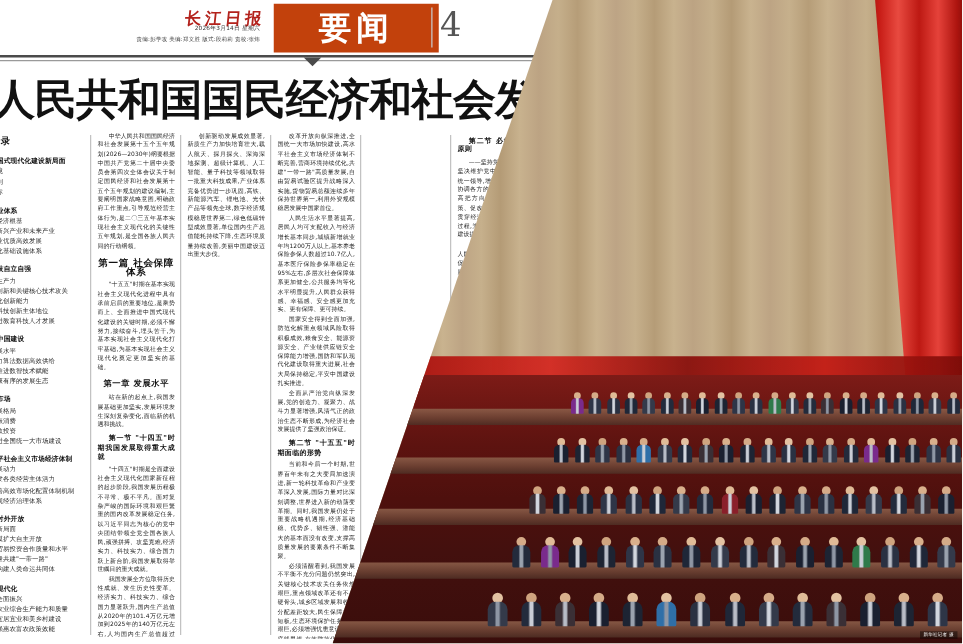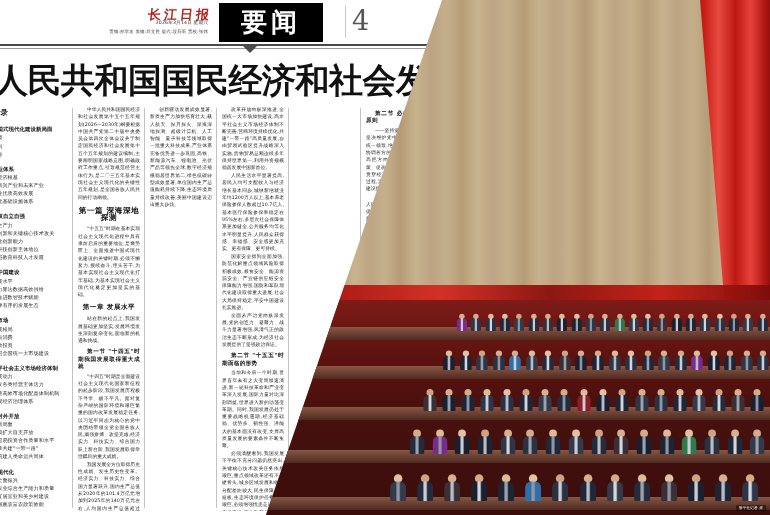--- a/index.html
+++ b/index.html
@@ -25,22 +25,22 @@
     position:absolute;left:0;top:20px;width:208px;
     text-align:right;font-size:4.6px;color:#333;letter-spacing:.2px;
     white-space:nowrap;
   }
   .credit-line{
     position:absolute;left:0;top:28.5px;width:208px;
     text-align:right;font-size:4.4px;color:#444;letter-spacing:.2px;
     white-space:nowrap;
   }
   .section-badge{
-    position:absolute;left:219px;top:3px;width:104px;height:39px;
-    background:#000000;color:#fff;
+    position:absolute;left:219px;top:3px;width:132px;height:39px;
+    background:#c2410c;color:#fff;
     display:flex;align-items:center;justify-content:center;
     font-family:"DejaVu Serif","Liberation Serif",serif;
     font-weight:bold;font-size:26px;letter-spacing:4px;
   }
   .badge-sep{position:absolute;left:345px;top:6px;width:1px;height:32px;background:#c9c9c9;}
   .page-num{
     position:absolute;left:352px;top:5px;
     font-family:"DejaVu Serif","Liberation Serif",serif;
     font-size:27px;color:#555;font-weight:normal;
   }
@@ -257,21 +257,21 @@
             <div class="toc-i">强强惠农富农政策效能</div>
           </div>
         </div>
     </div>
 
     <div class="col-rule" style="left:72px;height:400px;"></div>
 
     <div class="col" style="left:78px;width:62px;height:405px;">
       <div class="ctext" id="col1">
           <p>中华人民共和国国民经济和社会发展第十五个五年规划(2026—2030年)纲要根据中国共产党第二十届中央委员会第四次全体会议关于制定国民经济和社会发展第十五个五年规划的建议编制,主要阐明国家战略意图,明确政府工作重点,引导规范经营主体行为,是二〇三五年基本实现社会主义现代化的关键性五年规划,是全国各族人民共同的行动纲领。</p>
-          <div class="h-bu">第一篇 深海深地探测</div>
+          <div class="h-bu">第一篇 社会保障体系</div>
           <p>"十五五"时期在基本实现社会主义现代化进程中具有承前启后的重要地位,是乘势而上、全面推进中国式现代化建设的关键时期,必须不懈努力,接续奋斗,埋头苦干,为基本实现社会主义现代化打牢基础,为基本实现社会主义现代化奠定更加坚实的基础。</p>
           <div class="h-zhang">第一章 发展水平</div>
           <p>站在新的起点上,我国发展基础更加坚实,发展环境发生深刻复杂变化,面临新的机遇和挑战。</p>
           <div class="h-jie">第一节 "十四五"时期我国发展取得重大成就</div>
           <p>"十四五"时期是全面建设社会主义现代化国家新征程的起步阶段,我国发展历程极不寻常、极不平凡。面对复杂严峻的国际环境和艰巨繁重的国内改革发展稳定任务,以习近平同志为核心的党中央团结带领全党全国各族人民,顽强拼搏、攻坚克难,经济实力、科技实力、综合国力跃上新台阶,我国发展取得举世瞩目的重大成就。</p>
           <p>我国发展全方位取得历史性成就、发生历史性变革。经济实力、科技实力、综合国力显著跃升,国内生产总值从2020年的101.4万亿元增加到2025年的140万亿元左右,人均国内生产总值超过1.3万美元,对世界经济增长贡献率保持在30%左右,制造业增加值占全球比重近30%,粮食产量连续多年稳定在1.3万亿斤以上,建成世界上规模最大的教育体系、社会保障体系、医疗卫生体系,脱贫攻坚成果巩固拓展,乡村全面振兴扎实推进。</p>
         </div>
     </div>
     <div class="col-rule" style="left:144px;height:400px;"></div>
 

